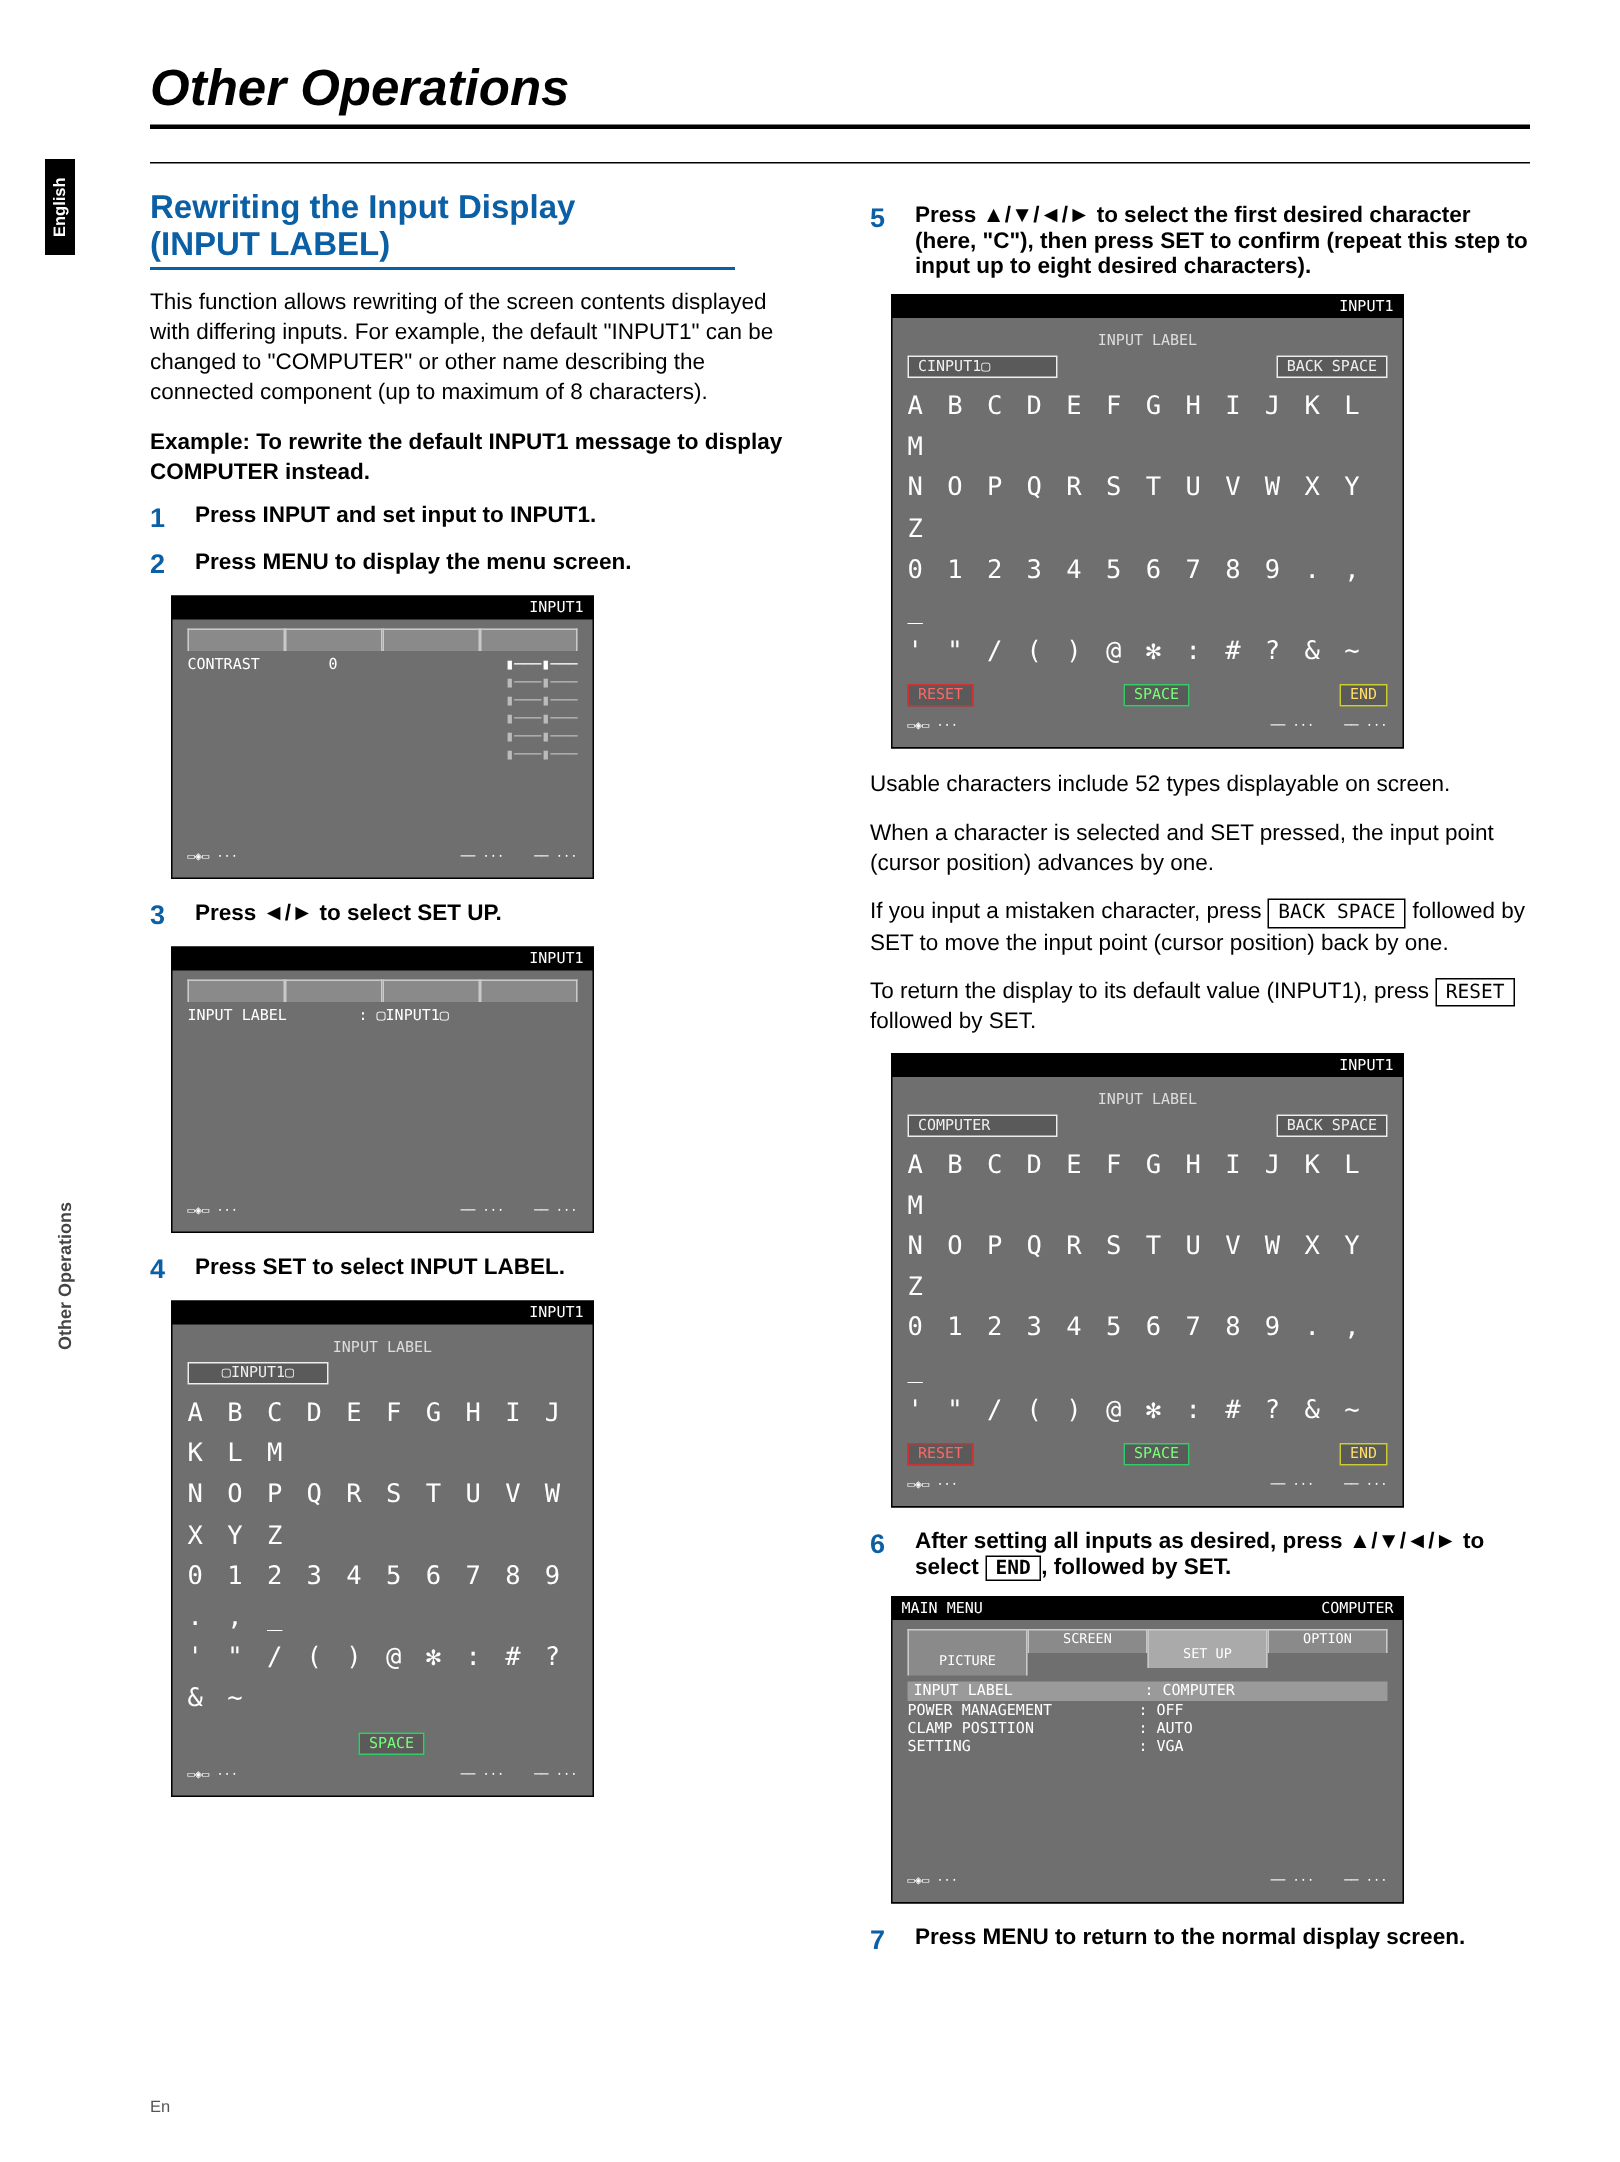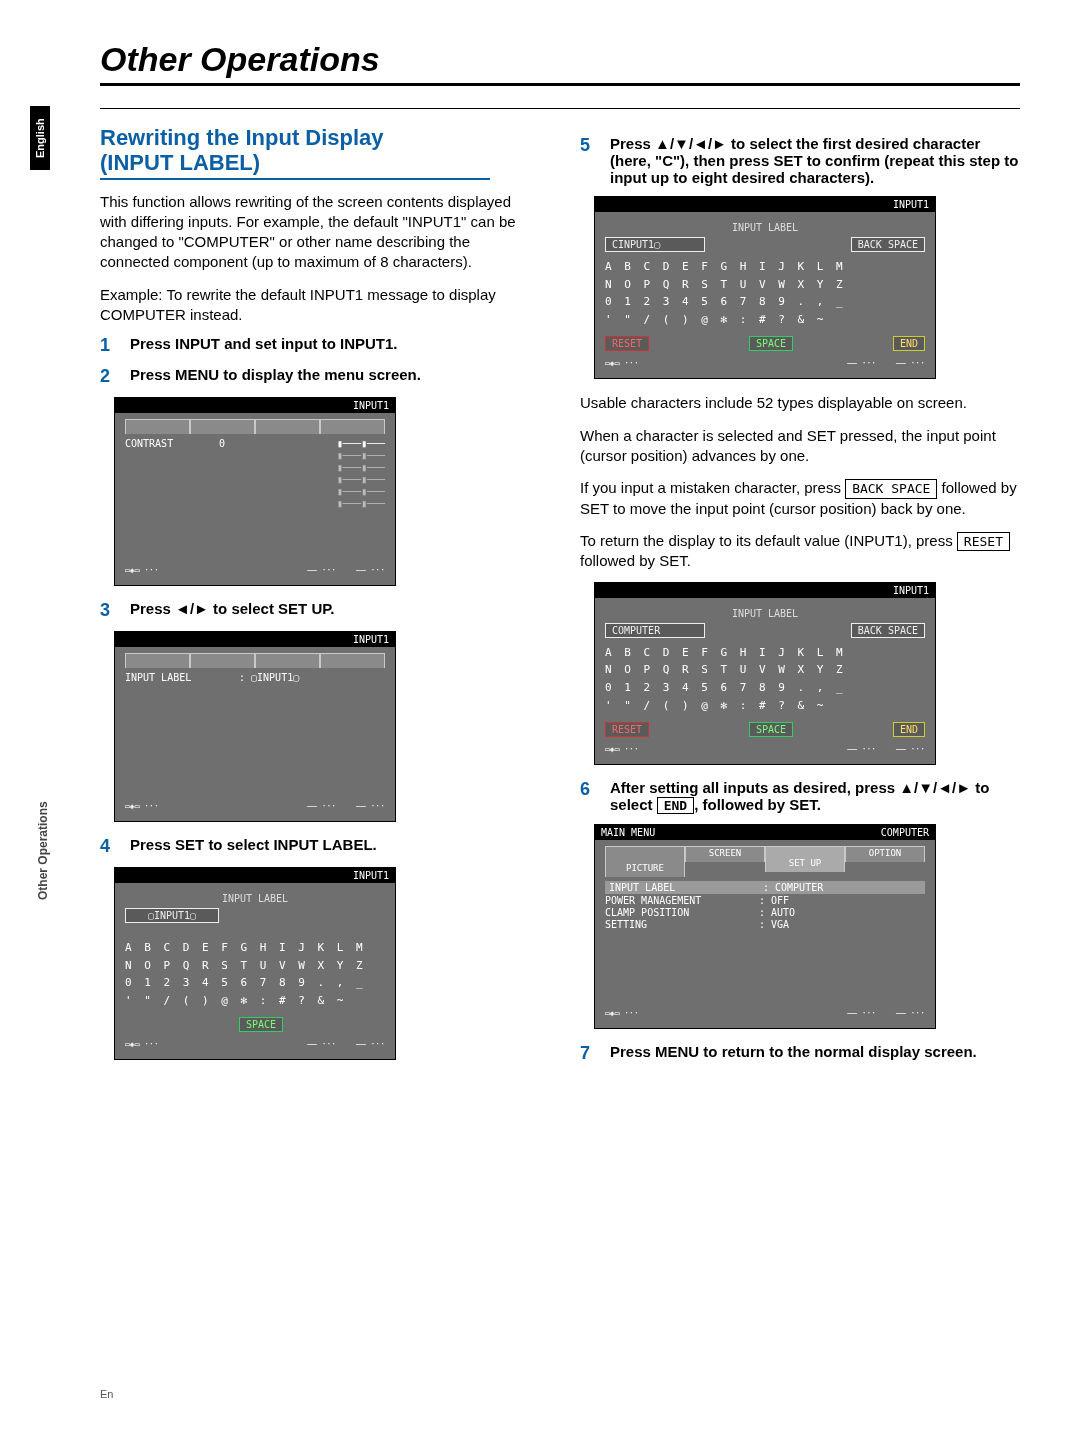--- a/index.html
+++ b/index.html
@@ -5,45 +5,45 @@
   html,body{margin:0;padding:0;background:#fff;font-family:Arial,Helvetica,sans-serif;color:#000}
   .page{width:1080px;height:1441px;position:relative;box-sizing:border-box;padding:40px 60px 40px 100px}
   h1.title{font-size:34px;font-weight:bold;font-style:italic;margin:0 0 4px 0}
   .title-rule{border-top:3px solid #000;margin:0 0 22px 0}
   .rule-thin{border-top:1px solid #000;margin:0 0 16px 0}
   .columns{display:flex;gap:40px}
   .col{flex:1;min-width:0}
   .sub{color:#0b5fa5;font-size:22px;font-weight:bold;line-height:1.15}
   .sub-rule{border-top:2px solid #0b5fa5;width:390px;margin:2px 0 12px 0}
   p{font-size:15px;line-height:1.35;margin:12px 0 10px 0}
-  .bold{font-weight:normal}
+  .bold{font-weight:bold}
   .step{display:flex;gap:14px;margin:10px 0}
   .step .num{color:#0b5fa5;font-weight:bold;font-size:18px;min-width:16px}
   .step .txt{font-size:15px;font-weight:bold;flex:1}
   .shot{margin:6px 0 14px 14px}
 
   
   .osd{background:#000;color:#fff;font-family:monospace;font-size:10px;border:1px solid #000;position:relative}
   .osd .hdr{background:#000;color:#fff;text-align:right;padding:2px 6px;font-size:10px}
   .osd .body{background:#6f6f6f;padding:6px 10px 10px 10px}
   .osd .tabs{display:flex;gap:0;margin-bottom:4px}
   .osd .tab{flex:1;height:14px;background:#8a8a8a;border:1px solid #c9c9c9;border-bottom:none}
-  .charset{letter-spacing:3px;line-height:1.6;margin:6px 0 8px 0;font-size:11px}
+  .charset{letter-spacing:3px;line-height:1.6;margin:6px 0 8px 0;font-size:17px}
   .btn{display:inline-block;border:1px solid #ddd;padding:1px 6px;font-size:10px;background:#5a5a5a}
   .btn.red{border-color:#c33;color:#f66}
   .btn.grn{border-color:#3c6;color:#7f7}
   .btn.yel{border-color:#cc3;color:#fd6}
   .btn.white{border-color:#eee;color:#eee}
   .footer-bar{display:flex;gap:20px;margin-top:8px;font-size:8px}
   .row{display:flex;gap:4px;margin:1px 0;font-size:10px}
   .inline-box{display:inline-block;border:1px solid #000;padding:0 6px;font-family:monospace;font-size:13px;vertical-align:baseline}
 
   .lang-tab{position:absolute;left:30px;top:170px;transform:rotate(-90deg);transform-origin:left top;background:#000;color:#fff;font-size:11px;font-weight:bold;padding:4px 12px}
   .side-cap{position:absolute;left:36px;top:900px;transform:rotate(-90deg);transform-origin:left top;font-size:12px;font-weight:bold;color:#444;white-space:nowrap}
-  .pnum{position:absolute;left:100px;bottom:41px;font-size:11px;color:#555}
+  .pnum{position:absolute;left:100px;bottom:30px;font-size:11px;color:#555}
 </style>
 </head>
 <body>
 
 <div class="page">
 
   <div class="lang-tab">English</div>
   <div class="side-cap">Other Operations</div>
 
   <h1 class="title">Other Operations</h1>
@@ -147,21 +147,21 @@
       <div class="step">
         <div class="num">4</div>
         <div class="txt">Press SET to select INPUT LABEL.</div>
       </div>
 
       <div class="shot">
         <div class="osd" style="width:280px">
           <div class="hdr">INPUT1</div>
           <div class="body">
             <div style="text-align:center;color:#ddd;padding:4px 0">INPUT LABEL</div>
-            <div style="display:flex;gap:30px;margin-bottom:16px">
+            <div style="display:flex;gap:30px;margin-bottom:6px">
               <span class="btn white" style="width:80px;text-align:center">▢INPUT1▢</span>
               <span class="btn white" style="width:80px;text-align:center;visibility:hidden">x</span>
             </div>
             <div class="charset">
               <div>A B C D E F G H I J K L M</div>
               <div>N O P Q R S T U V W X Y Z</div>
               <div>0 1 2 3 4 5 6 7 8 9 . , _</div>
               <div>' " / ( ) @ ✻ : # ? &amp; ~</div>
             </div>
             <div style="display:flex;justify-content:space-between">

